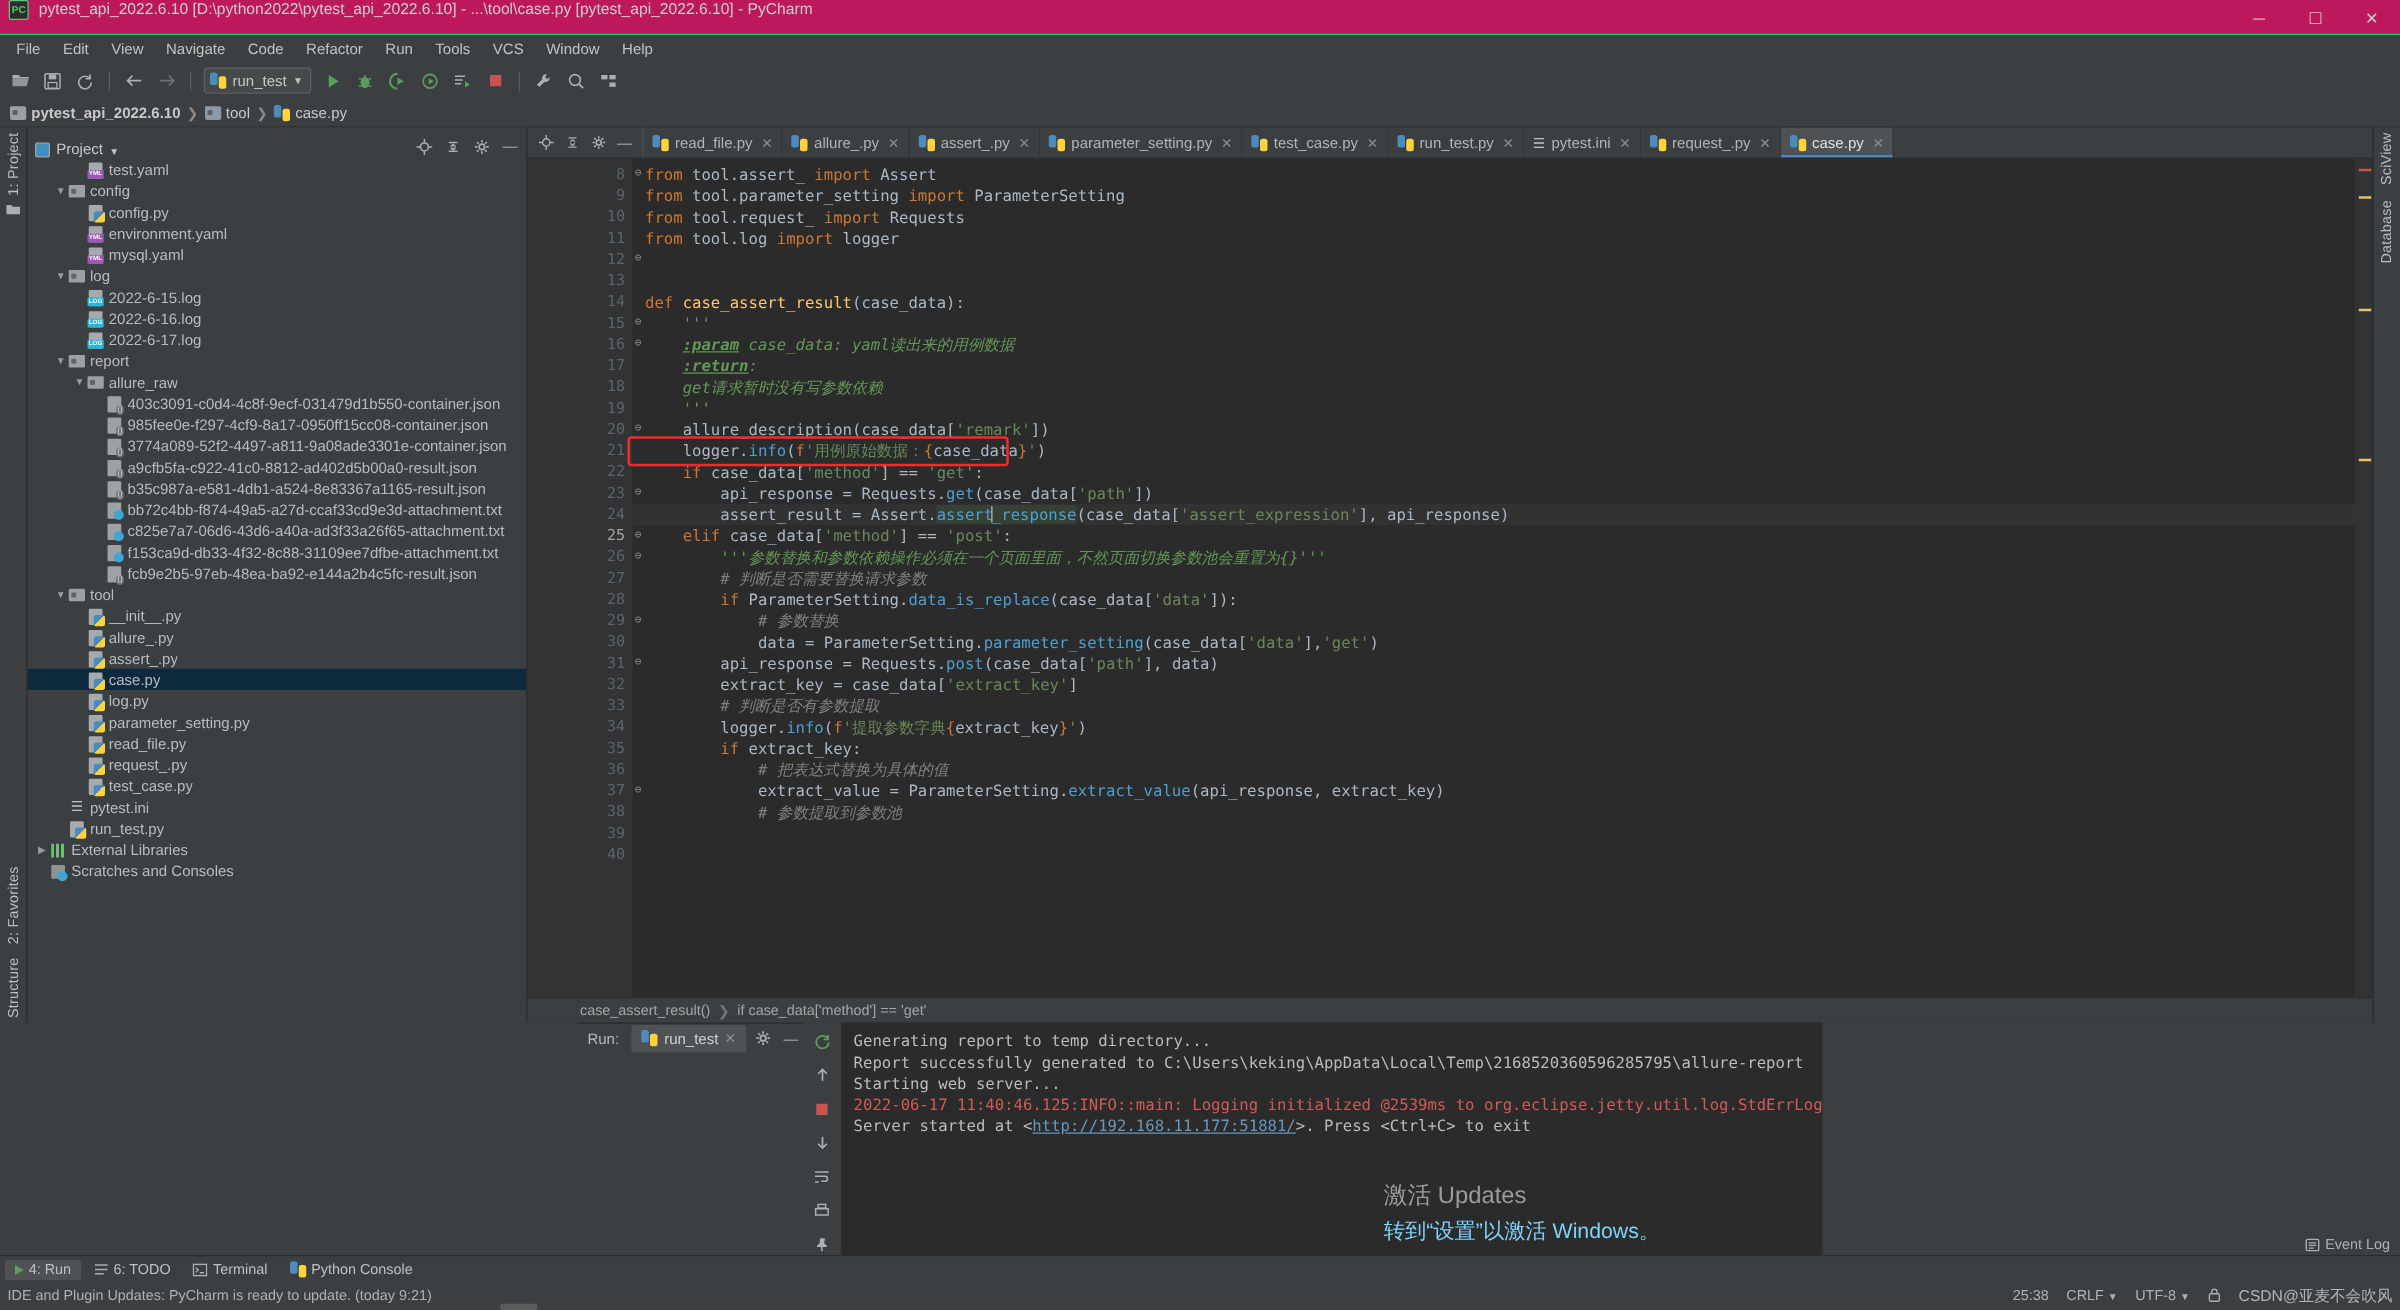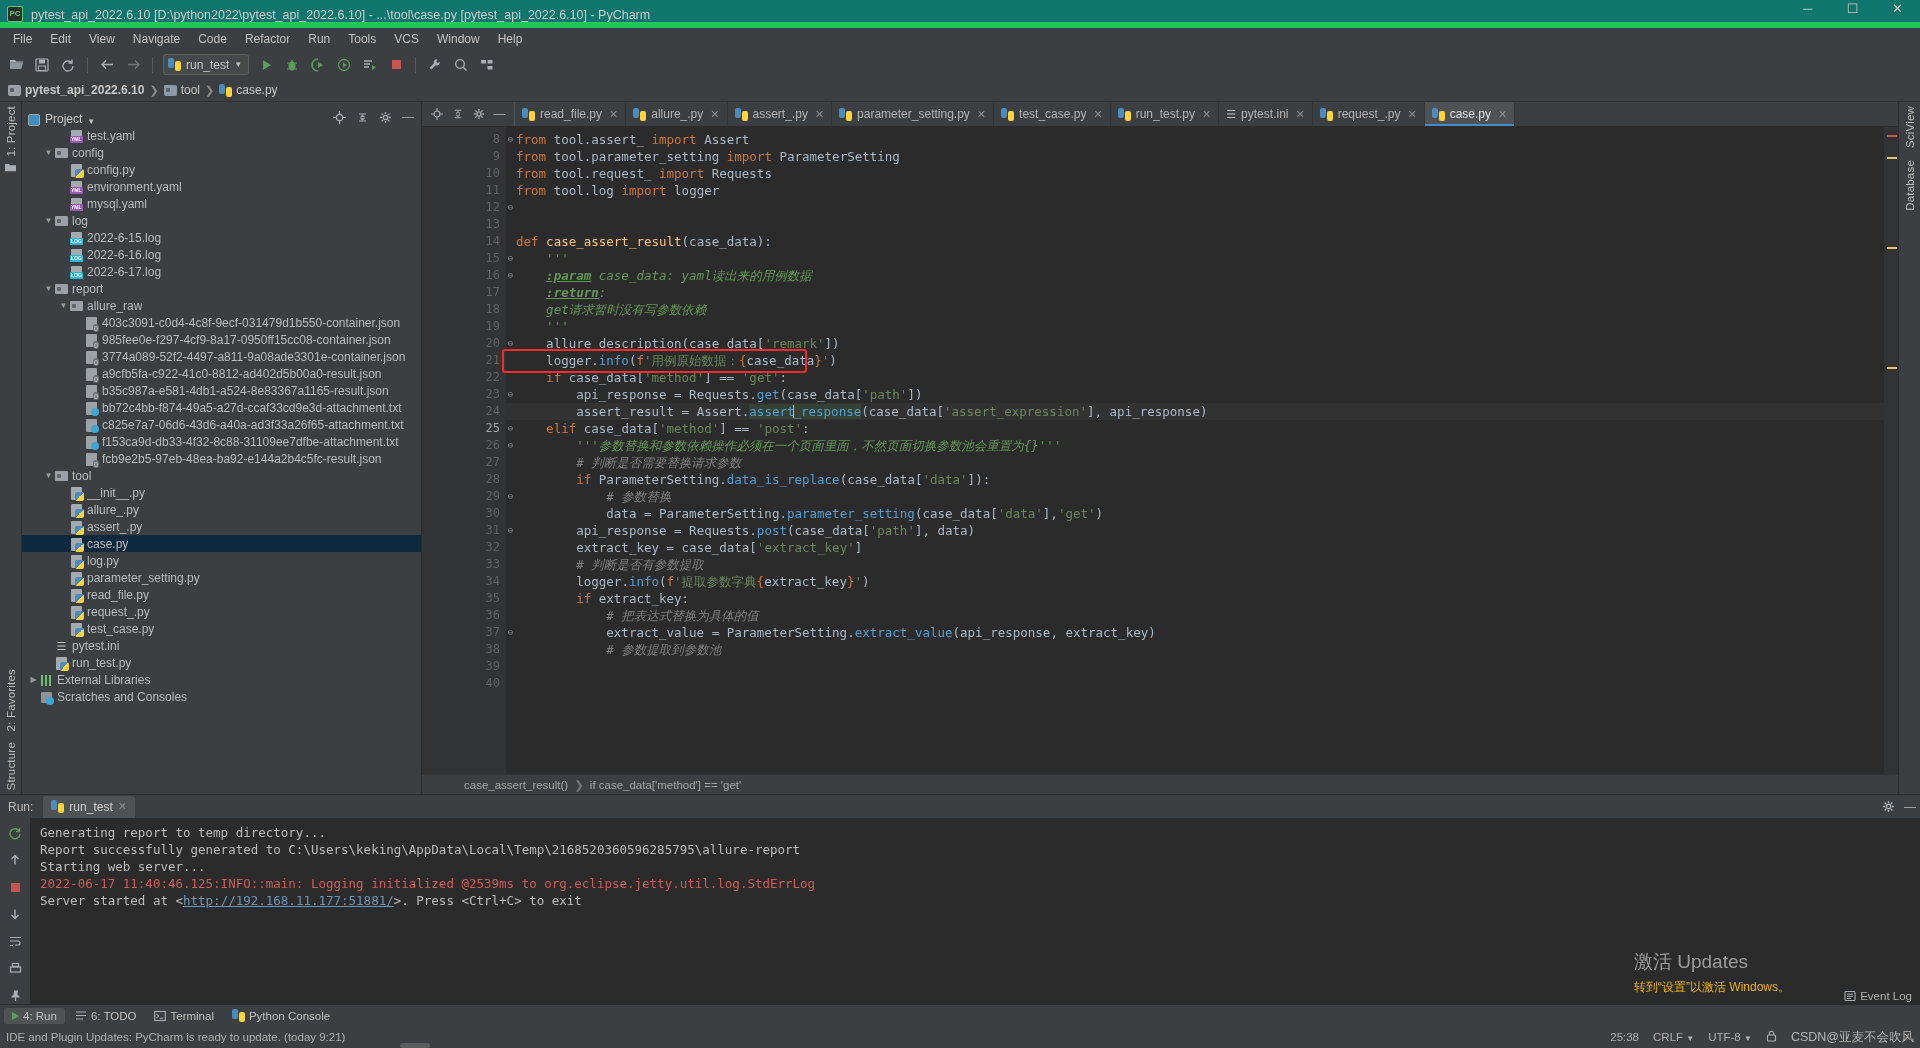--- a/index.html
+++ b/index.html
@@ -7,22 +7,22 @@
     width: 1920px; height: 1048px;
     background: #3c3f41;
     font-family: "Liberation Sans", sans-serif;
     overflow: hidden;
     color: #bbbbbb;
   }
   .app { position: relative; width: 1920px; height: 1048px; display: flex; flex-direction: column; }
 
   
   .titlebar {
-    height: 28px; background: #0f766e; display: flex; align-items: flex-end;
-    flex: 0 0 28px; border-bottom: 6px solid #22c55e;
+    height: 28px; background: #be185d; display: flex; align-items: flex-start;
+    flex: 0 0 28px; border-bottom: 1px solid #22c55e;
   }
   .tb-icon {
     width: 16px; height: 16px; margin: 0 8px 0 7px; background: #2d2d2d;
     border: 1px solid #4fcf70; border-radius: 2px; color: #4fcf70;
     font-size: 8px; line-height: 14px; text-align: center; font-weight: bold;
     font-family: "Liberation Sans", sans-serif; flex: 0 0 16px;
   }
   .tb-title { font-size: 12.5px; color: #cdcdcd; white-space: nowrap; }
   .tb-spacer { flex: 1 1 auto; }
   .tb-btns { display: flex; height: 28px; }
@@ -266,21 +266,21 @@
   .markers { width: 14px; flex: 0 0 14px; background: #313335; position: relative; }
   .mk { position: absolute; right: 1px; width: 10px; height: 2px; }
 
   
   .rail-right {
     width: 22px; flex: 0 0 22px; background: #3c3f41; border-left: 1px solid #2b2b2b;
     display:flex; flex-direction: column; align-items:center; padding-top: 4px; gap: 12px;
   }
 
   
-  .runpanel { flex: 0 0 auto; display: flex; flex-direction: column; background: #3c3f41; justify-content: center; }
+  .runpanel { flex: 0 0 auto; display: flex; flex-direction: row; background: #3c3f41; justify-content: center; }
   .run-tabs {
     height: 24px; display: flex; align-items: center; flex: 0 0 24px; padding-left: 4px;
     border-top: 1px solid #2b2b2b; gap: 2px;
   }
   .run-label { font-size: 12px; color: #bbbbbb; padding: 0 8px 0 4px; }
   .run-tab {
     display: flex; align-items: center; gap: 5px; font-size: 12px; color: #d0d0d0;
     background: #4e5254; padding: 3px 8px; border-radius: 2px 2px 0 0; height: 22px;
   }
   .run-tab .x { font-size: 11px; color: #8b8d8f; }
@@ -301,21 +301,21 @@
   }
   .conline { height: 17px; line-height: 17px; white-space: pre; color: #bbbbbb; }
   .conline .err { color: #cf5b56; }
   .conline a { color: #6897bb; text-decoration: underline; }
 
   .watermark {
     position: absolute; right: 130px; bottom: 8px; color: #8d8d8d; text-align: left;
     font-family: "Liberation Sans", sans-serif; pointer-events: none;
   }
   .watermark .wm1 { font-size: 19px; color: #9b9b9b; }
-  .watermark .wm2 { font-size: 12px; color: #eab308; margin-top: 4px; }
+  .watermark .wm2 { font-size: 17px; color: #7dd3fc; margin-top: 4px; }
 
   
   .statusbar-tools {
     height: 22px; background: #3c3f41; display: flex; align-items: center;
     flex: 0 0 22px; padding-left: 4px; gap: 2px; border-top: 1px solid #2b2b2b;
   }
   .sb-btn { display:flex; align-items:center; gap: 4px; font-size: 11.5px; color: #c0c0c0;
             padding: 2px 8px; }
   .sb-btn.active { background: #4e5254; border-radius: 2px; }
   .statusbar {

